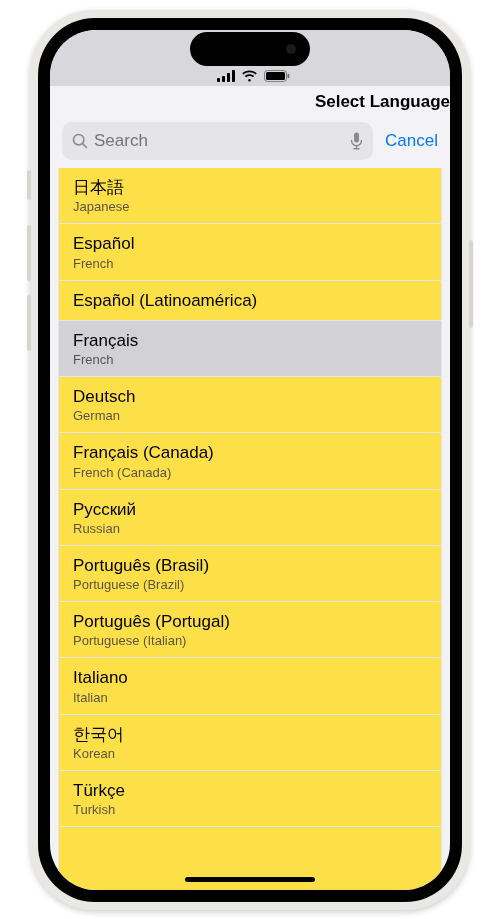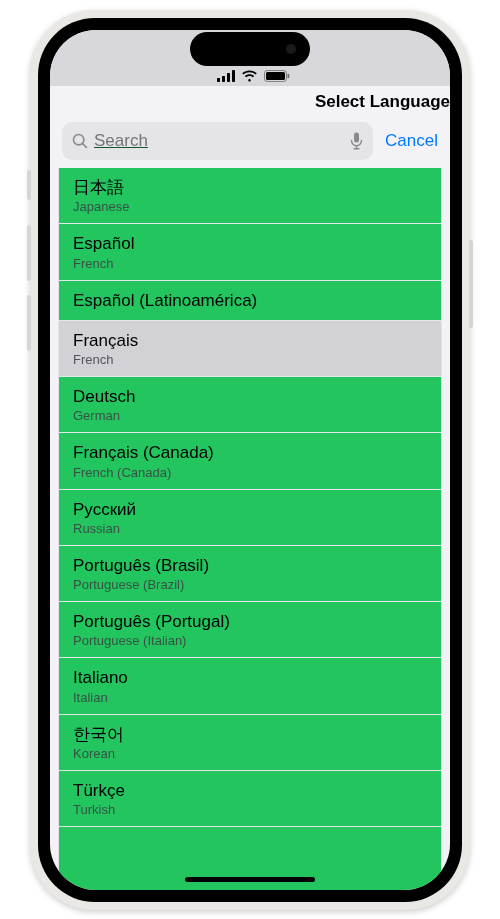--- a/index.html
+++ b/index.html
@@ -101,34 +101,33 @@
       gap: 6px;
     }
     .search-icon { color: #8A8A8E; display:flex; }
     .search-input {
       flex: 1;
       border: none;
       background: transparent;
       font-size: 17px;
       color: #14532d;
       outline: none;
-      text-decoration: underline;
     }
     .mic-icon { color: #8A8A8E; display:flex; }
     .cancel-btn {
       color: #007AFF;
       font-size: 17px;
       background: none;
       border: none;
       cursor: pointer;
     }
     .list {
       flex: 1;
       overflow: hidden;
-      background: #22c55e;
+      background: #fde047;
       margin: 0 8px;
       border: 1px solid #E5E5EA;
       border-bottom: none;
       border-top: none;
     }
     .row {
       padding: 9px 14px 9px 14px;
       border-bottom: 1px solid #E5E5EA;
       cursor: pointer;
     }

